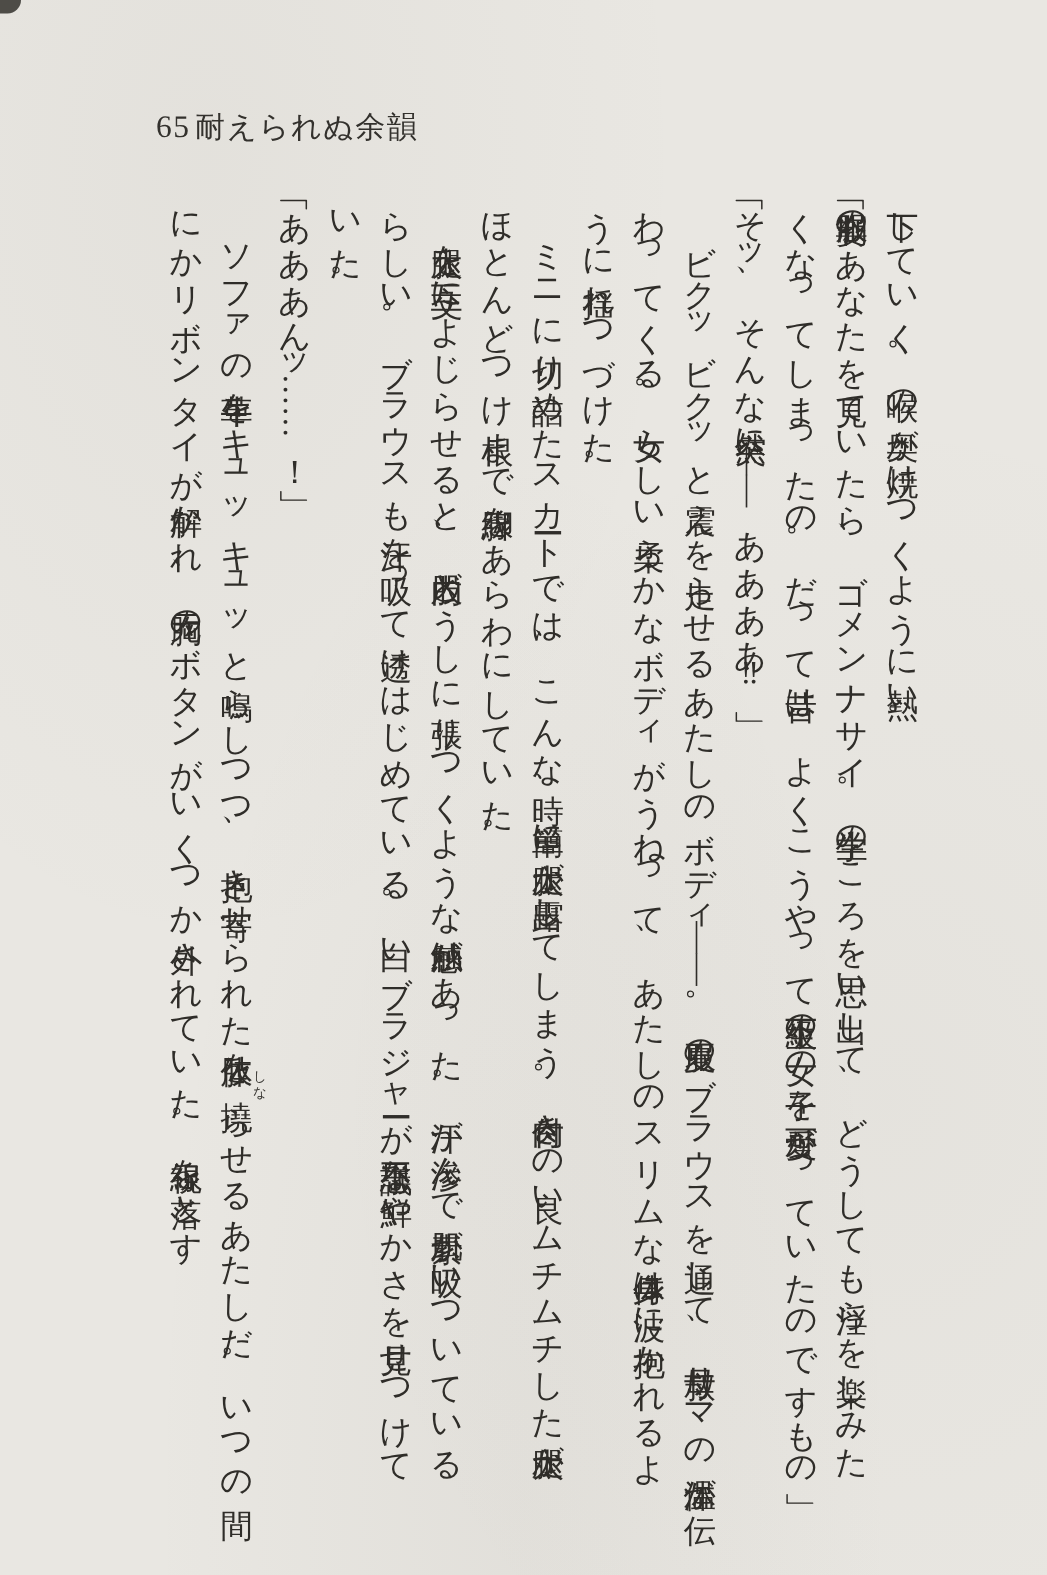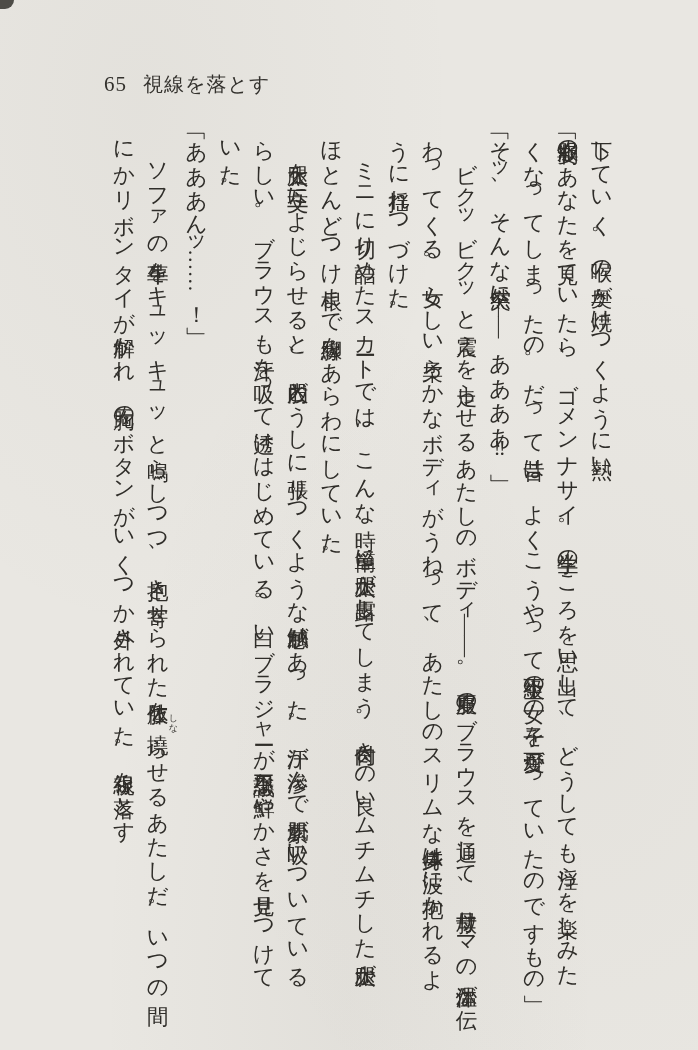--- a/index.html
+++ b/index.html
@@ -40,21 +40,21 @@
     top: 71px;
     left: 104px;
     color: #33312d;
     font-size: 20px;
     letter-spacing: 1px;
     white-space: nowrap;
     display: flex;
     align-items: baseline;
   }
   .running-header .page-num {
-    margin-right: 16px;
+    margin-right: 3px;
     font-size: 21px;
   }
   .text-block {
     position: absolute;
     top: 126px;
     left: 77px;
     width: 540px;
     height: 868px;
     writing-mode: vertical-rl;
     text-orientation: mixed;
@@ -81,21 +81,21 @@
   }
 </style>
 </head>
 <body>
 
 <div class="page">
   <div class="scan-artifact"></div>
 
   <div class="running-header">
     <span class="page-num">65</span>
-    <span class="chapter-title">視線を落とす</span>
+    <span class="chapter-title">耐えられぬ余韻</span>
   </div>
 
   <div class="text-block">
       <p class="para">下していく。喉の奥が焼けつくように熱い。</p>
       <p class="para">「制服姿のあなたを見ていたら、ゴメンナサイ。学生のころを思い出して、どうしても淫らを楽しみたくなってしまったの。だって昔は、よくこうやって下級生の女の子を可愛がっていたのですもの」</p>
       <p class="para">「そッ、そんな突然に――ああああ‼」</p>
       <p class="para indent">ビクッビクッと震えを走らせるあたしのボディ――。夏服のブラウスを通して、叔母サマの体温が伝わってくる。女らしい柔らかなボディがうねって、あたしのスリムな身体は波に抱かれるように揺れつづけた。</p>
       <p class="para indent">ミニに切り詰めたスカートでは、こんな時、簡単に太腿が露出してしまう。肉付きの良いムチムチした太腿が、ほとんどつけ根まで脚線をあらわにしていた。</p>
       <p class="para indent">太腿を交互によじらせると、内股どうしに張りつくような感触があった。汗が滲んで素肌が吸いついているらしい。ブラウスも汗を吸って透けはじめている。白いブラジャーが不思議な鮮やかさを見せつけていた。</p>
       <p class="para">「あああんッ……！」</p>

